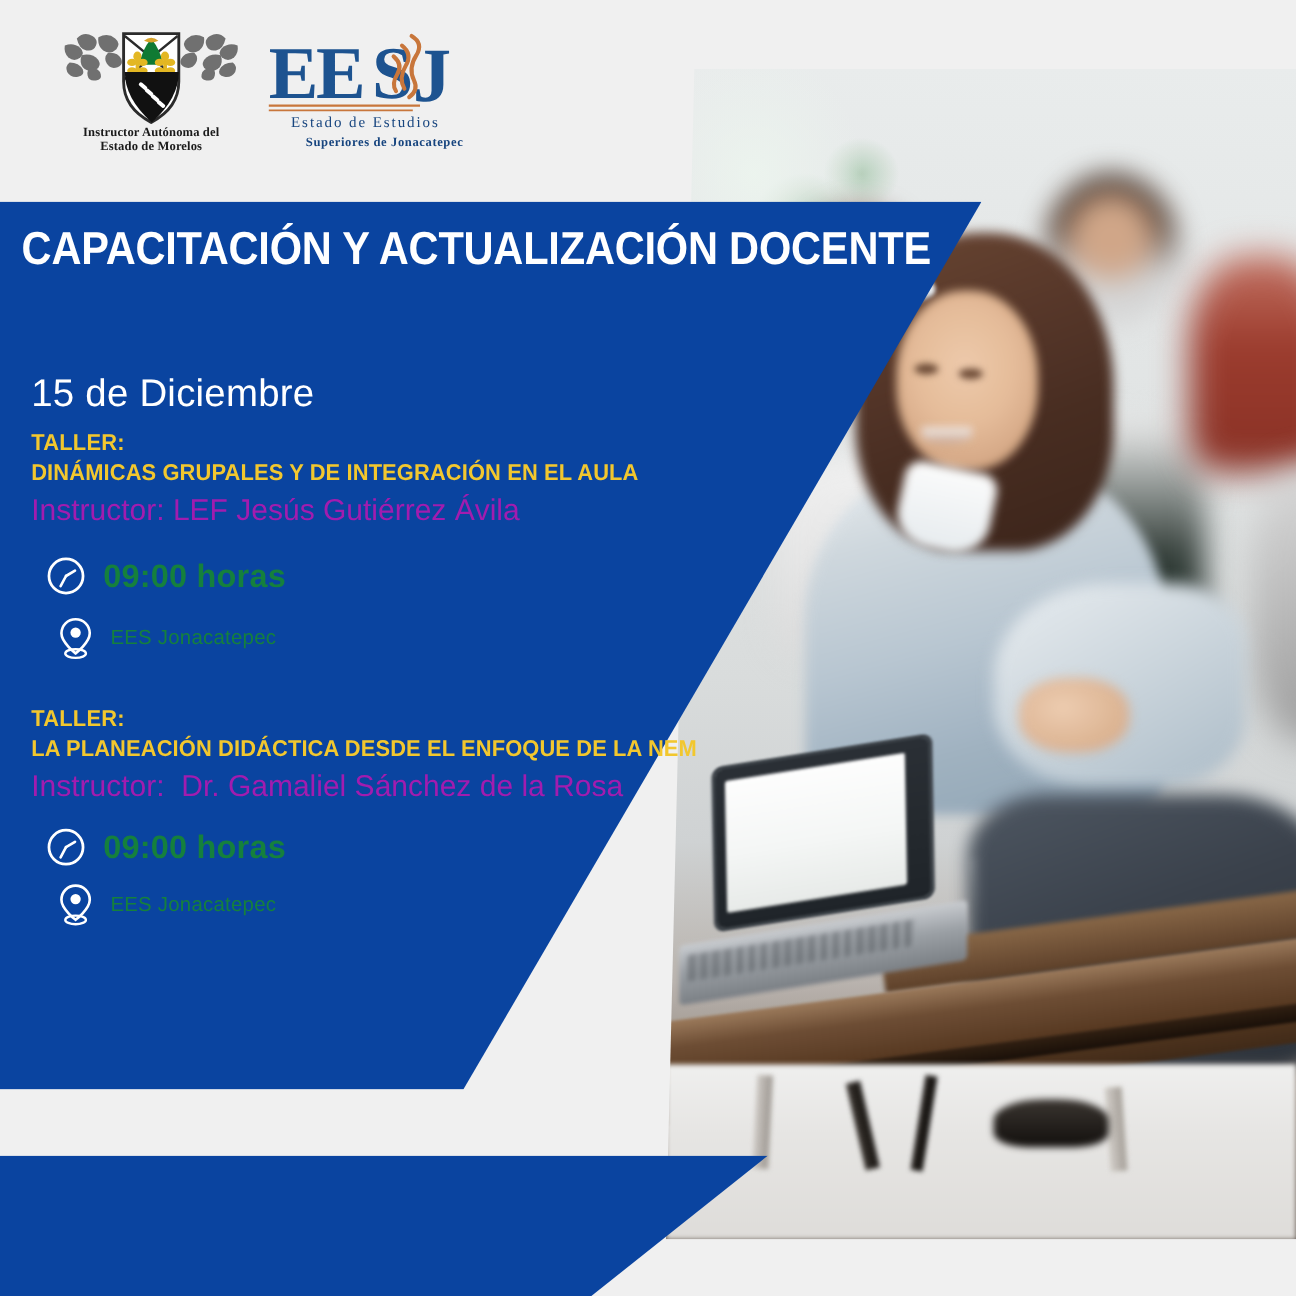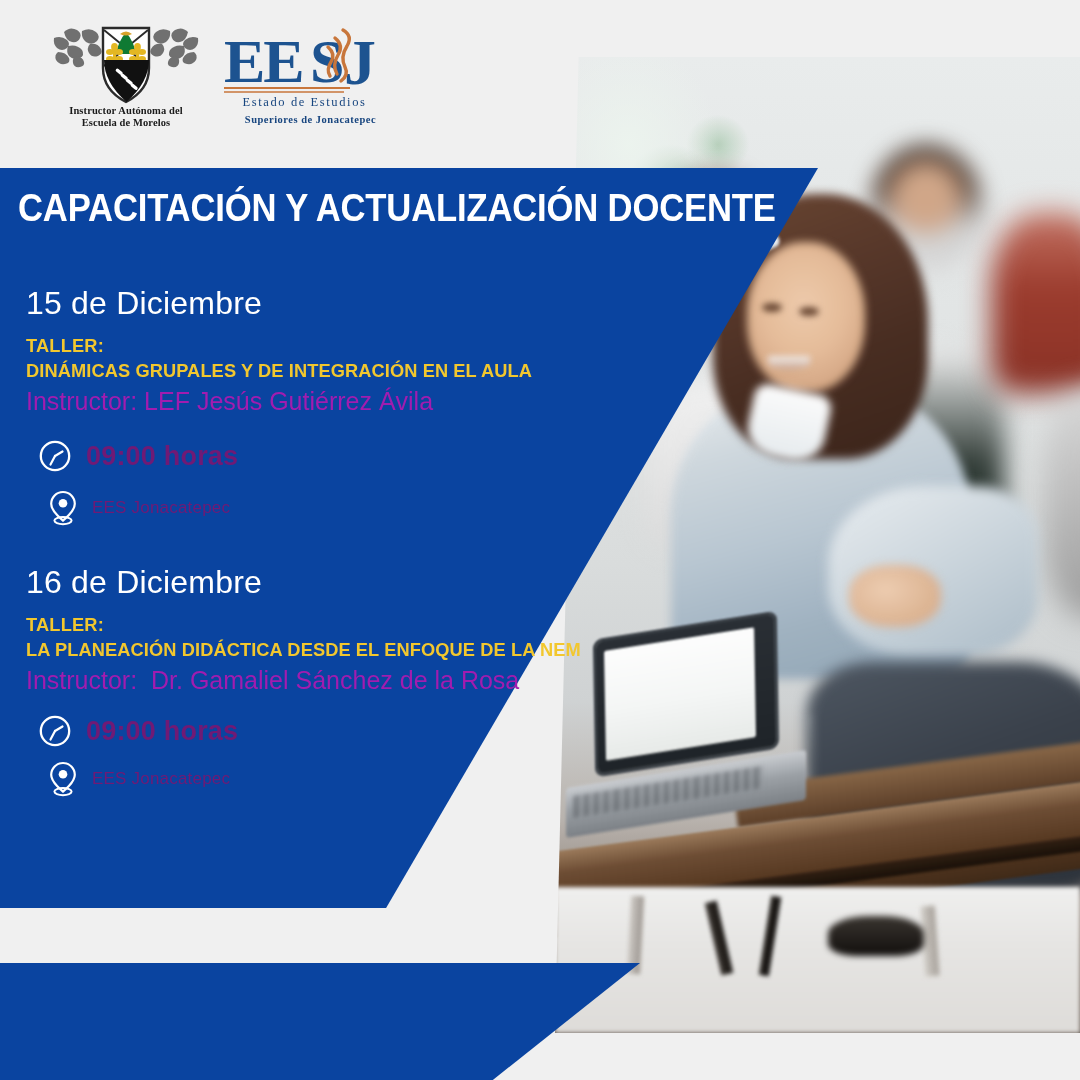--- a/index.html
+++ b/index.html
@@ -217,21 +217,21 @@
     font-family:"Liberation Serif", serif;
     font-weight:bold;font-size:10.5px;line-height:12.6px;
     letter-spacing:.1px;
   }
   .eesj-cap1{
     position:absolute;left:0;bottom:16px;width:165px;text-align:center;
     color:#17457f;font-family:"Liberation Serif", serif;
     font-size:12.5px;letter-spacing:1.6px;font-weight:normal;
   }
   .eesj-cap2{
-    position:absolute;left:6px;bottom:1px;width:165px;text-align:center;
+    position:absolute;left:16px;bottom:1px;width:165px;text-align:center;
     color:#17457f;font-family:"Liberation Serif", serif;
     font-size:10.5px;letter-spacing:.5px;font-weight:bold;
   }
 
   
   .content{position:absolute;left:0;top:168px;width:740px;}
   .title{
     color:#ffffff;
     font-family:"Liberation Sans Narrow","Liberation Sans", sans-serif;
     font-weight:bold;font-size:38.5px;line-height:44px;
@@ -243,21 +243,21 @@
   .subtitle-row{display:flex;align-items:center;margin:2px 0 0 18px;}
   .ybar{width:9px;height:40px;background:#F2C72E;margin-right:7px;flex:0 0 auto;}
   .subtitle{
     color:#F2C72E;
     font-family:"Liberation Sans Narrow","Liberation Sans", sans-serif;
     font-weight:bold;font-size:35px;line-height:40px;letter-spacing:-.2px;
     transform:scaleX(.92);transform-origin:left center;white-space:nowrap;
   }
 
   .event{margin-left:26px;}
-  .ev1{margin-top:54px;}
+  .ev1{margin-top:78px;}
   .ev2{margin-top:36px;}
   .ev-date{
     color:#ffffff;font-size:32px;line-height:38px;font-weight:normal;
     letter-spacing:.2px;
   }
   .ev-tallerlabel{
     color:#F2C72E;font-weight:bold;font-size:19px;line-height:25px;
     letter-spacing:.2px;margin-top:11px;
     transform:scaleX(.96);transform-origin:left center;white-space:nowrap;
   }
@@ -269,21 +269,21 @@
   .ev-instructor{
     color:#a21caf;font-size:25px;line-height:32px;font-weight:normal;
     margin-top:2px;white-space:pre;
   }
   .meta{display:flex;align-items:center;}
   .m-time{margin-top:22px;margin-left:12px;}
   .m-place{margin-top:16px;margin-left:22px;}
   .ev2 .m-time{margin-top:18px;}
   .ev2 .m-place{margin-top:12px;}
   .meta-ic{flex:0 0 auto;display:block;margin-right:14px;}
-  .meta-txt{color:#701a75;font-size:27px;line-height:32px;font-weight:bold;letter-spacing:.2px;}
+  .meta-txt{color:#15803d;font-size:27px;line-height:32px;font-weight:bold;letter-spacing:.2px;}
   .m-place .meta-txt{font-weight:normal;font-size:17px;}
 </style>
 </head>
 <body>
 
 <div class="poster">
 
   <div class="photo-wrap">
     <div class="photo">
       <div class="p-el bg-person1"></div>
@@ -384,21 +384,21 @@
 
         <g fill="#ffffff">
           <rect x="69" y="48" width="8" height="3.4" rx="1.6" transform="rotate(40 73 50)"></rect>
           <rect x="74" y="53" width="8" height="3.4" rx="1.6" transform="rotate(40 78 55)"></rect>
           <rect x="79" y="58" width="8" height="3.4" rx="1.6" transform="rotate(40 83 60)"></rect>
           <rect x="84" y="63" width="8" height="3.4" rx="1.6" transform="rotate(40 88 65)"></rect>
         </g>
       </svg>
       <div class="uaem-cap">
         <div>Instructor Autónoma del</div>
-        <div>Escuela de Morelos</div>
+        <div>Estado de Morelos</div>
       </div>
     </div>
 
     <div class="eesj">
       <svg width="165" height="74" viewBox="0 0 165 74">
         <text x="2" y="56" font-family="Liberation Serif, serif" font-size="62" font-weight="bold" fill="#1D5390" letter-spacing="-2">EE</text>
         <text x="88" y="56" font-family="Liberation Serif, serif" font-size="62" font-weight="bold" fill="#1D5390">S</text>
         <text x="122" y="58" font-family="Liberation Serif, serif" font-size="64" font-weight="bold" fill="#1D5390">J</text>
 
         <g fill="none" stroke="#C8763B" stroke-width="3.4" stroke-linecap="round">
@@ -439,21 +439,20 @@
         <svg class="meta-ic" width="30" height="38" viewBox="0 0 30 38">
           <path d="M15 3 C8.4 3 3.2 8.2 3.2 14.8 C3.2 22.6 15 31.5 15 31.5 C15 31.5 26.8 22.6 26.8 14.8 C26.8 8.2 21.6 3 15 3 Z" fill="none" stroke="#ffffff" stroke-width="2.2"></path>
           <circle cx="15" cy="14.2" r="4.3" fill="#ffffff"></circle>
           <ellipse cx="15" cy="31.6" rx="8.6" ry="3.6" fill="none" stroke="#ffffff" stroke-width="2"></ellipse>
         </svg>
         <span class="meta-txt">EES Jonacatepec</span>
       </div>
     </div>
 
     <div class="event ev2">
-      <div class="ev-date">16 de Diciembre</div>
       <div class="ev-tallerlabel">TALLER:</div>
       <div class="ev-tallername">LA PLANEACIÓN DIDÁCTICA DESDE EL ENFOQUE DE LA NEM</div>
       <div class="ev-instructor">Instructor:  Dr. Gamaliel Sánchez de la Rosa</div>
 
       <div class="meta m-time">
         <svg class="meta-ic" width="34" height="34" viewBox="0 0 34 34">
           <circle cx="17" cy="17" r="14.2" fill="none" stroke="#ffffff" stroke-width="2.3"></circle>
           <line x1="17" y1="17" x2="24.5" y2="12.5" stroke="#ffffff" stroke-width="2.2" stroke-linecap="round"></line>
           <line x1="17" y1="17" x2="12.5" y2="25.5" stroke="#ffffff" stroke-width="2.2" stroke-linecap="round"></line>
         </svg>

